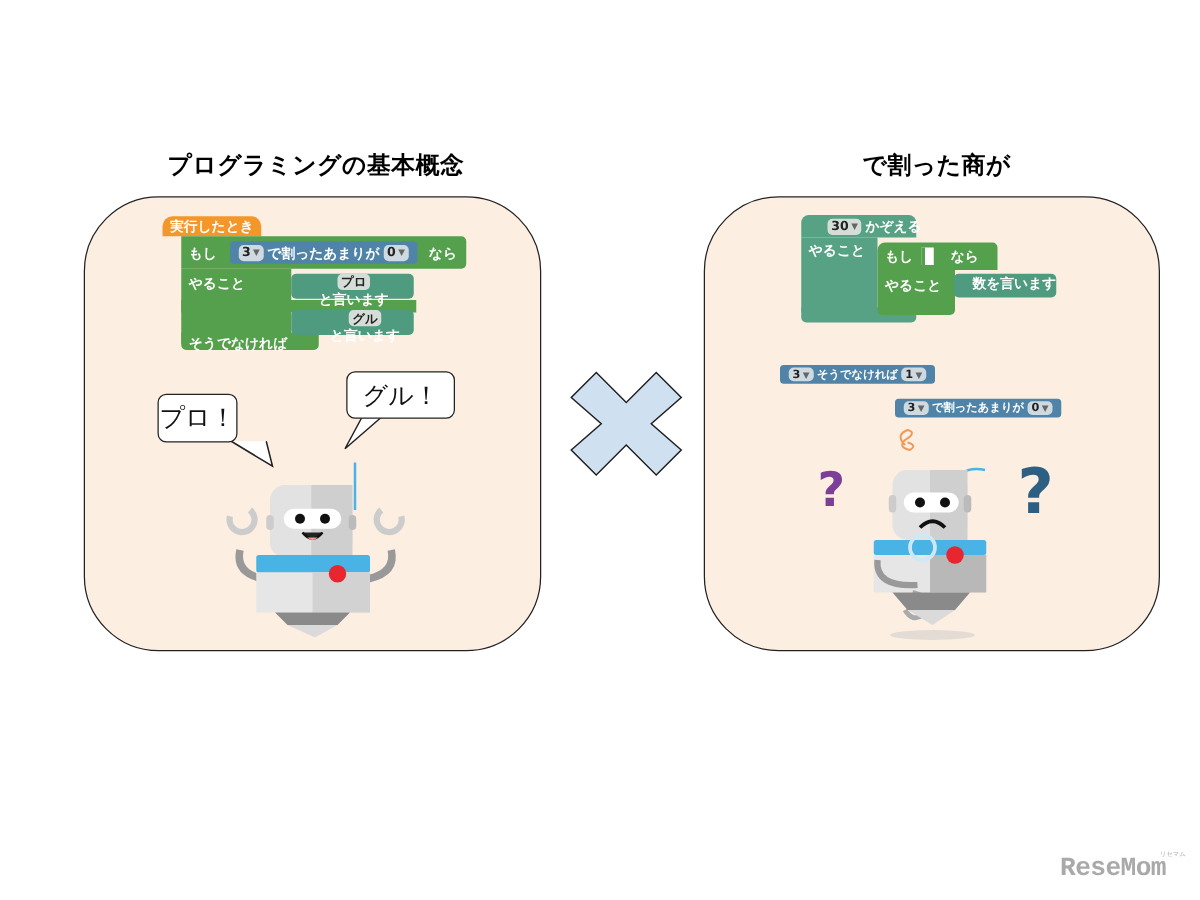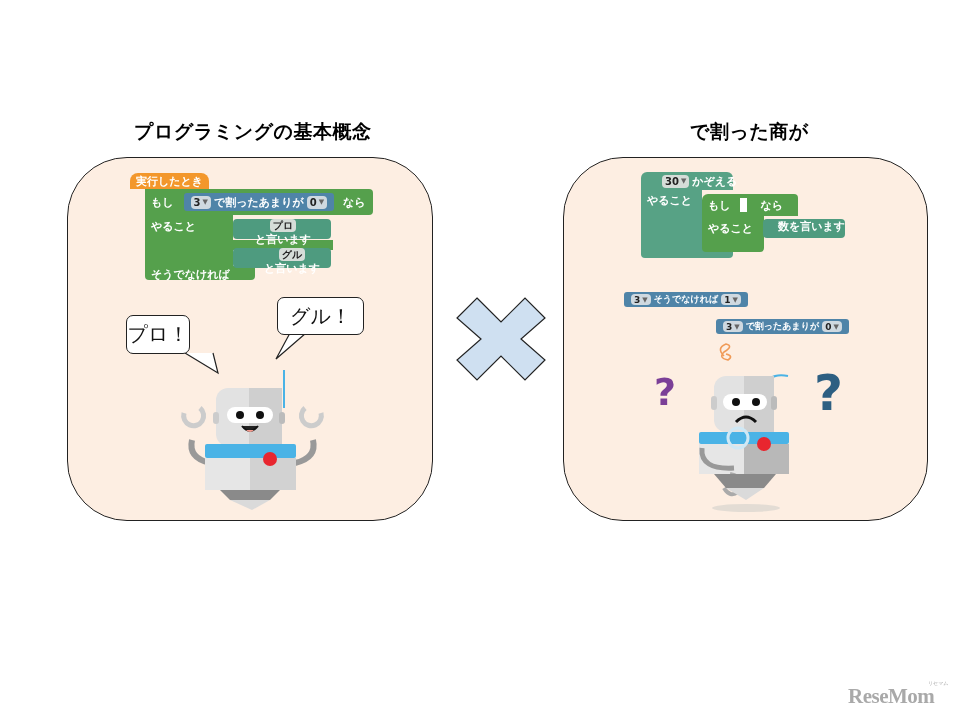--- a/index.html
+++ b/index.html
@@ -20,21 +20,21 @@
   .ctl { background: #55a04c; }
   .look { background: #4e9b7f; flex-direction: column; }
   .teal { background: #57a285; }
   .op { background: #4f84a8; border-radius: 3px; padding: 0 4px; height: 18px; }
   .pill { display: inline-flex; align-items: center; background: #cfd9e0; color: #222; border-radius: 4px; padding: 0 3px; height: 13px; font-size: 10px; margin: 0 3px; }
   .pill .dd { font-size: 7px; margin-left: 2px; color: #666; }
   .pill.text { background: #d5ddd8; }
 
   .bubble { position: absolute; background: #fff; border: 1.2px solid #222; border-radius: 7px; font-size: 20px; display: flex; align-items: center; justify-content: center; }
 
-  .logo { position: absolute; left: 848px; top: 684px; font-family: Liberation Serif, serif; font-weight: bold; font-size: 21px; color: #a9a9a9; letter-spacing: -0.5px; }
+  .logo { position: absolute; left: 848px; top: 684px; font-family: Liberation Mono, monospace; font-weight: bold; font-size: 21px; color: #a9a9a9; letter-spacing: -0.5px; }
   .logo-sub { position: absolute; left: 928px; top: 680px; font-size: 5px; color: #aaa; }
 </style>
 </head>
 <body>
 
 <div id="title-left" class="title">プログラミングの基本概念</div>
 <div id="title-right" class="title">で割った商が</div>
 
 <div id="panel-left" class="panel"></div>
 

